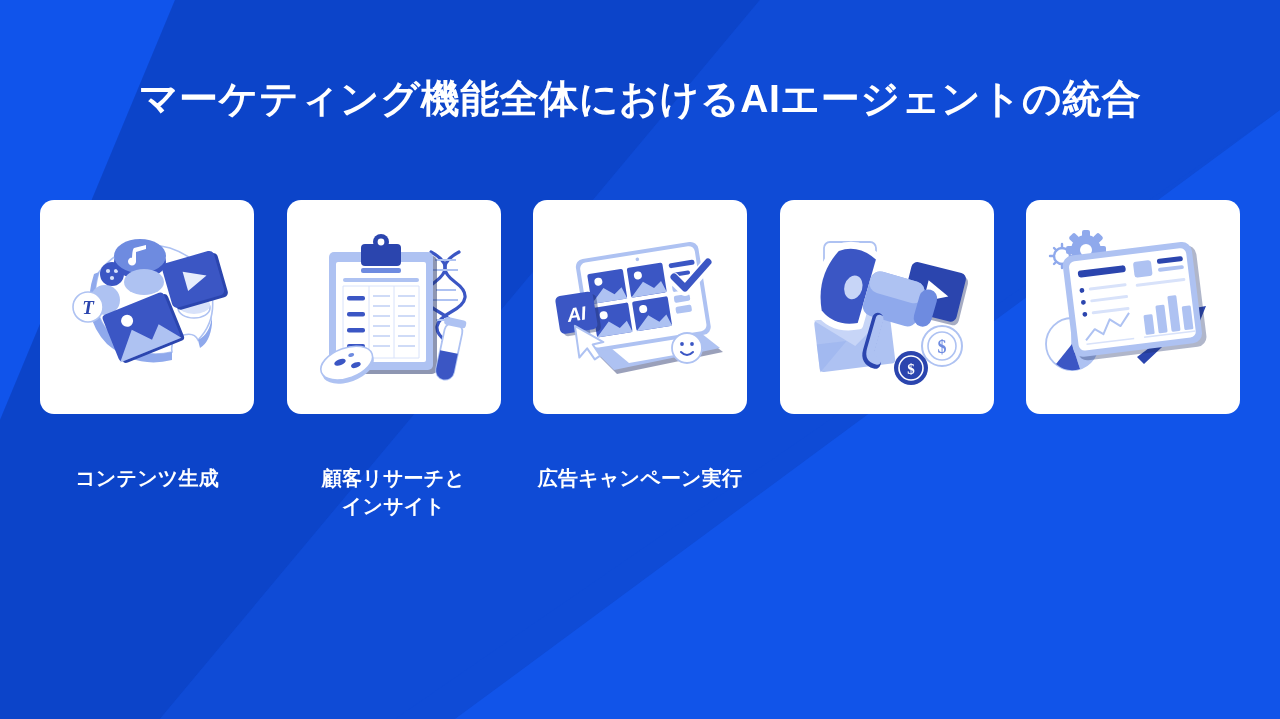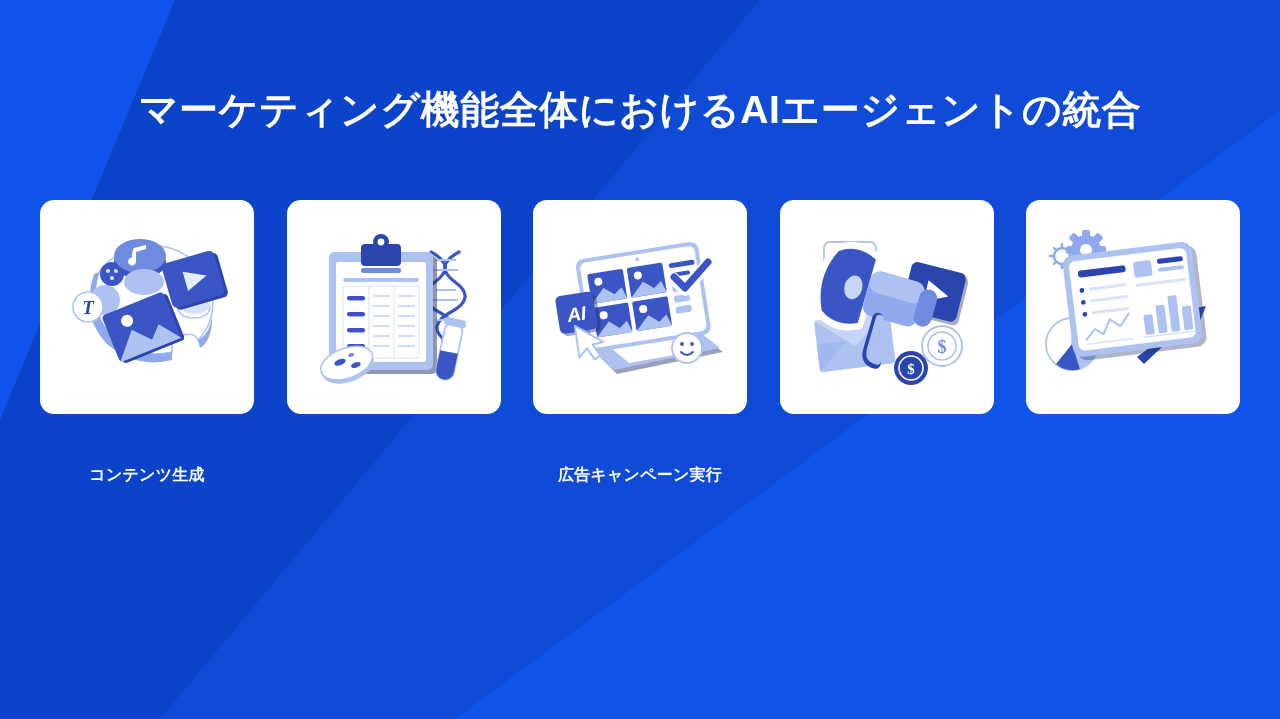--- a/index.html
+++ b/index.html
@@ -18,21 +18,21 @@
     overflow:hidden;
   }
 
   
   .bg-layer { position:absolute; inset:0; overflow:hidden; }
   .bg-layer svg { display:block; width:1280px; height:719px; }
 
   
   #title {
     position:absolute;
-    top:86px; left:0; width:1280px;
+    top:75px; left:0; width:1280px;
     text-align:center;
     color:#FFFFFF;
     font-size:39px;
     font-weight:700;
     letter-spacing:0.5px;
     line-height:1.25;
     white-space:nowrap;
     z-index:5;
   }
 
@@ -61,21 +61,21 @@
     align-items:center;
     justify-content:center;
     overflow:hidden;
   }
   .card-tile svg { display:block; width:190px; height:190px; }
 
   .card-label {
     margin-top:50px;
     text-align:center;
     color:#FFFFFF;
-    font-size:16px;
+    font-size:20px;
     font-weight:700;
     line-height:1.4;
     white-space:pre-line;
     letter-spacing:0.2px;
   }
 </style>
 </head>
 <body>
 
 <div id="slide">
@@ -202,20 +202,22 @@
             <ellipse cx="55" cy="145" rx="3" ry="1.8" fill="#6E8BE0"></ellipse>
           </g>
 
           <g transform="rotate(12 150 140)">
             <rect x="141" y="110" width="18" height="58" rx="9" fill="#FFFFFF" stroke="#AEC2F2" stroke-width="1.8"></rect>
             <path d="M141 140 h18 v19 a9 9 0 0 1 -18 0 z" fill="#3B56C4"></path>
             <rect x="139" y="106" width="22" height="8" rx="3" fill="#AEC2F2"></rect>
           </g>
         </svg>
       </div>
+      <div class="card-label">顧客リサーチと
+インサイト</div>
     </div>
 
     <div class="card-col">
       <div class="card-tile">
         <svg viewBox="0 0 190 190">
 
           <path d="M48 138 L150 118 L178 140 L72 162 Z" fill="#1E2D66" opacity="0.45"></path>
           <path d="M45 134 L147 114 L175 136 L69 158 Z" fill="#AEC2F2"></path>
           <path d="M66 136 L140 123 L158 138 L84 151 Z" fill="#FFFFFF"></path>
 

